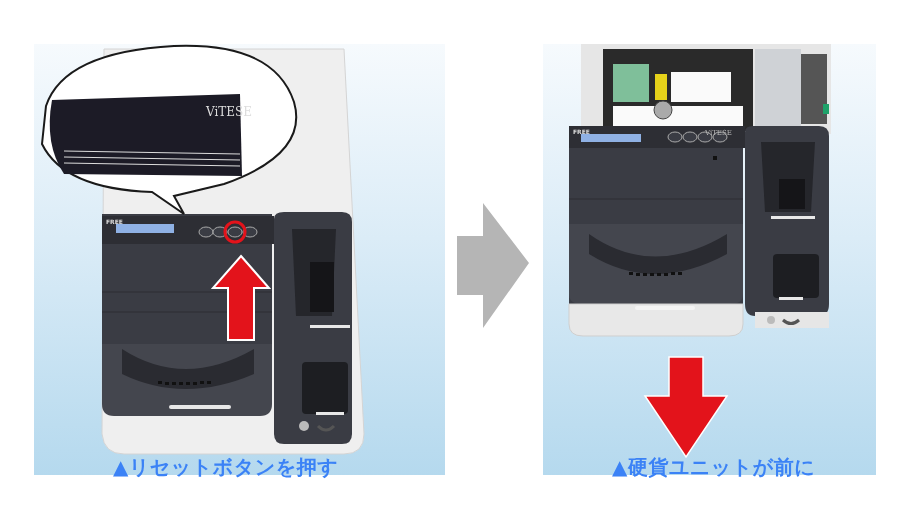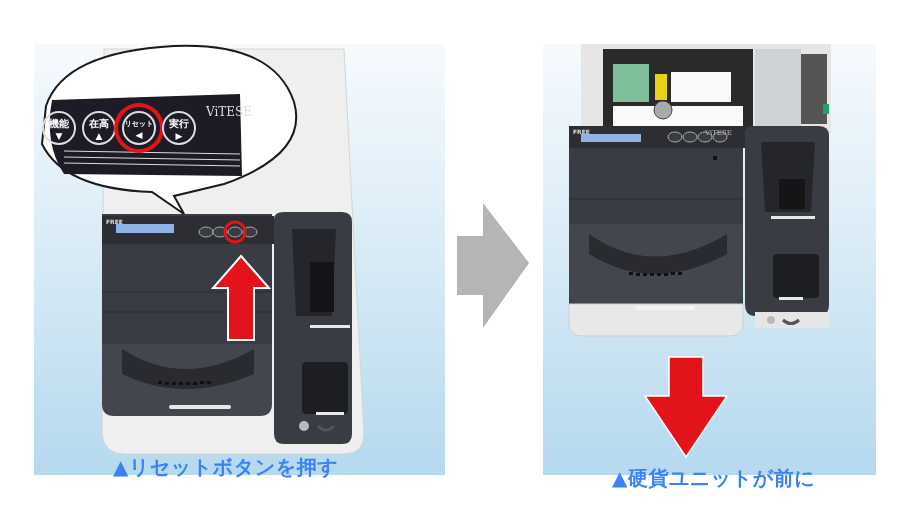--- a/index.html
+++ b/index.html
@@ -2,21 +2,21 @@
 <html><head>
 <meta charset="utf-8">
 <style>
   html,body{margin:0;padding:0;background:#ffffff;}
   body{width:920px;height:518px;position:relative;overflow:hidden;font-family:"DejaVu Sans","Liberation Sans",sans-serif;}
   .panel{position:absolute;top:44px;height:431px;background:linear-gradient(180deg,#f6fafd 0%,#dbecf7 45%,#b5d9ee 100%);overflow:hidden;}
   #panel-left{left:34px;width:411px;}
   #panel-right{left:543px;width:333px;}
   .caption{position:absolute;top:454px;font-size:20px;font-weight:bold;color:#3b82f6;letter-spacing:0.5px;white-space:nowrap;}
   #caption-left{left:113px;}
-  #caption-right{left:612px;margin-top:11px;}
+  #caption-right{left:612px;}
   .abs{position:absolute;}
 </style>
 </head>
 <body>
 
 <div id="panel-left" class="panel">
   <svg width="411" height="431" viewBox="0 0 411 431">
 
     <path d="M70 5 L310 5 L330 390 Q330 410 310 410 L90 410 Q70 410 68 390 Z" fill="#efefef" stroke="#d4d4d4"></path>
 
@@ -61,38 +61,20 @@
     <path d="M207 212 L235 244 L220 244 L220 296 L194 296 L194 244 L179 244 Z" fill="#e3131b" stroke="#fff" stroke-width="2"></path>
 
     <path d="M12 62 Q30 8 140 2 Q240 -2 260 58 Q275 110 190 140 L140 152 L150 170 L118 148 Q30 145 8 100 Z" fill="#ffffff" stroke="#1a1a1a" stroke-width="2"></path>
     <path d="M18 56 L206 50 L208 132 L30 130 Q10 100 18 56 Z" fill="#1c1b26"></path>
     <line x1="30" y1="107" x2="206" y2="110" stroke="#ddd" stroke-width="1"></line>
     <line x1="30" y1="113" x2="206" y2="116" stroke="#ddd" stroke-width="1"></line>
     <line x1="30" y1="119" x2="206" y2="122" stroke="#ddd" stroke-width="1"></line>
     <text x="172" y="72" fill="#ddd" font-size="12" font-family="'DejaVu Serif',serif">ViTESE</text>
   </svg>
   
-  <div class="abs" style="left:8px;top:67px;width:200px;height:40px;">
-    <div class="abs" style="left:0;top:0;width:34px;height:34px;border-radius:50%;border:2px solid #ddd;box-sizing:border-box;color:#fff;text-align:center;">
-      <div style="font-size:10px;font-weight:bold;margin-top:4px;">機能</div>
-      <div style="font-size:9px;line-height:10px;">▼</div>
-    </div>
-    <div class="abs" style="left:40px;top:0;width:34px;height:34px;border-radius:50%;border:2px solid #ddd;box-sizing:border-box;color:#fff;text-align:center;">
-      <div style="font-size:10px;font-weight:bold;margin-top:4px;">在高</div>
-      <div style="font-size:9px;line-height:10px;">▲</div>
-    </div>
-    <div class="abs" style="left:80px;top:0;width:34px;height:34px;border-radius:50%;border:2px solid #ddd;box-sizing:border-box;color:#fff;text-align:center;box-shadow:0 0 0 4px #1c1b26,0 0 0 8px #e3131b;">
-      <div style="font-size:7px;font-weight:bold;margin-top:6px;">リセット</div>
-      <div style="font-size:9px;line-height:12px;">◀</div>
-    </div>
-    <div class="abs" style="left:120px;top:0;width:34px;height:34px;border-radius:50%;border:2px solid #ddd;box-sizing:border-box;color:#fff;text-align:center;">
-      <div style="font-size:10px;font-weight:bold;margin-top:4px;">実行</div>
-      <div style="font-size:9px;line-height:10px;">▶</div>
-    </div>
-  </div>
 </div>
 
 <svg class="abs" style="left:455px;top:203px;" width="80" height="125" viewBox="0 0 80 125">
   <path d="M2 33 L28 33 L28 0 L74 60 L28 125 L28 92 L2 92 Z" fill="#b5b5b5"></path>
 </svg>
 
 <div id="panel-right" class="panel">
   <svg width="333" height="431" viewBox="0 0 333 431">
 
     <rect x="38" y="0" width="250" height="90" fill="#e6e6e6"></rect>

